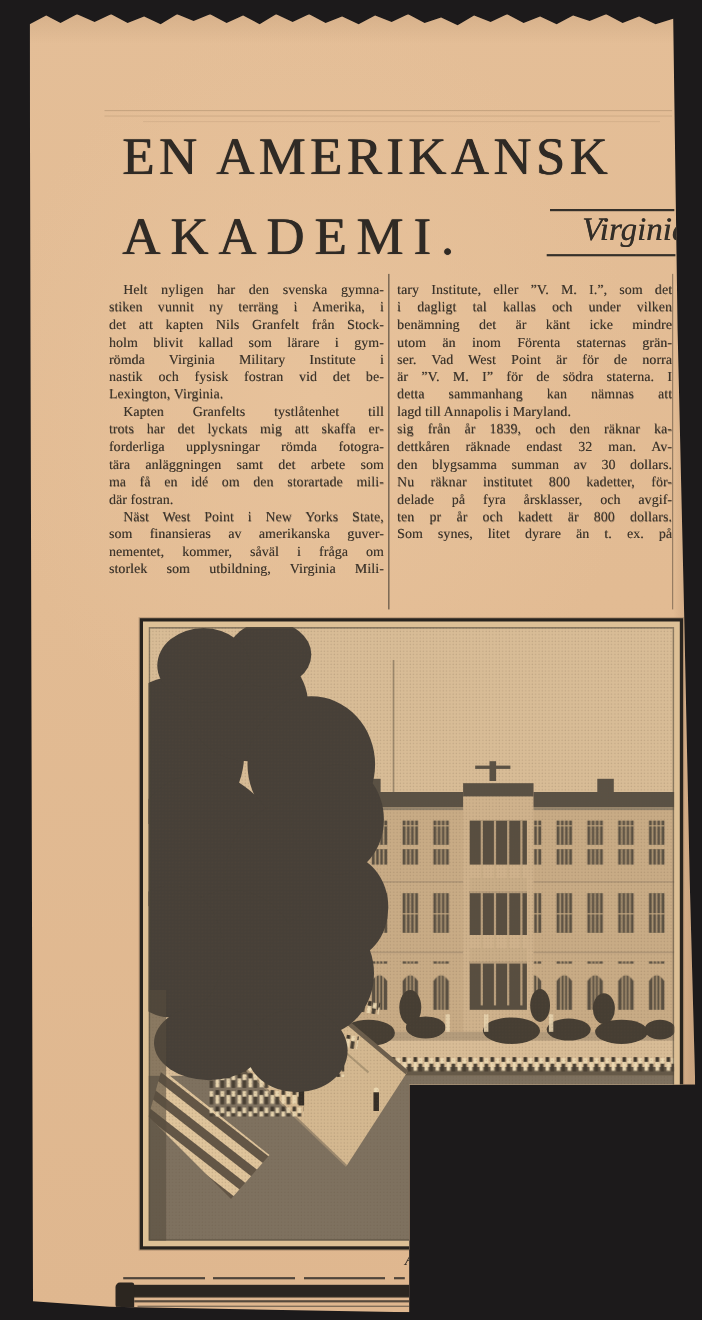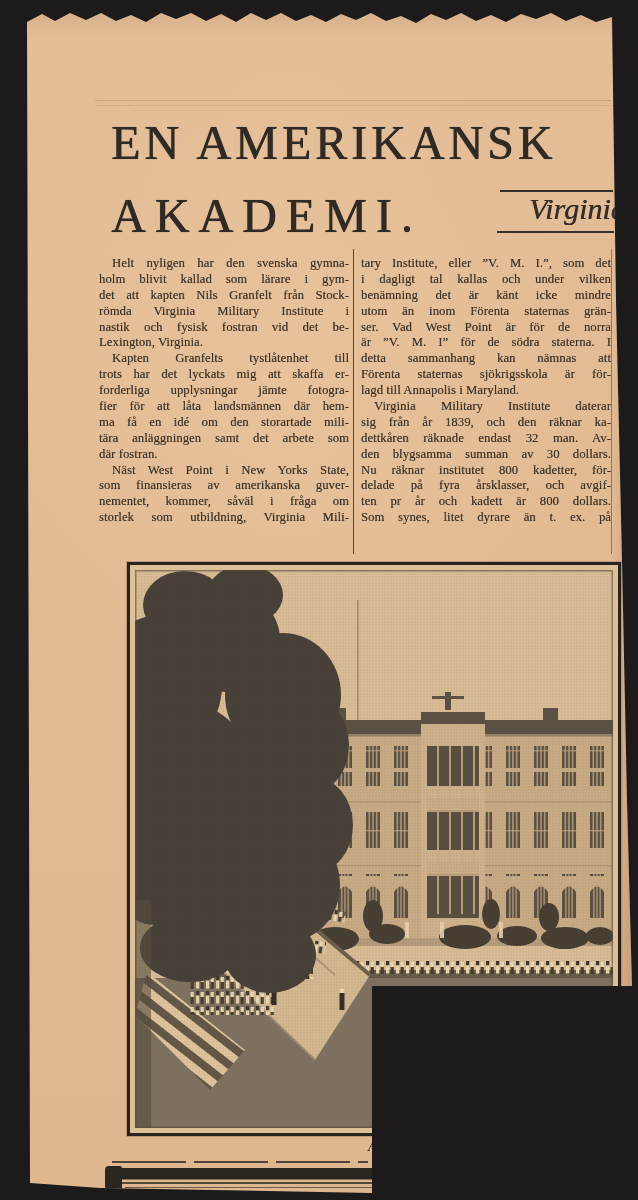--- a/index.html
+++ b/index.html
@@ -73,52 +73,50 @@
 
     <h1 class="hl hl1">EN AMERIKANSK</h1>
     <h1 class="hl hl2">AKADEMI.</h1>
 
     <div class="rule rk-top"></div>
     <div class="kicker">Virginia</div>
     <div class="rule rk-bot"></div>
 
     <div class="col col1">
       <div class="ln ind">Helt nyligen har den svenska gymna-</div>
+      <div class="ln">stiken vunnit ny terräng i Amerika, i</div>
+      <div class="ln">det att kapten Nils Granfelt från Stock-</div>
       <div class="ln">holm blivit kallad som lärare i gym-</div>
-      <div class="ln">det att kapten Nils Granfelt från Stock-</div>
       <div class="ln">römda Virginia Military Institute i</div>
       <div class="ln">nastik och fysisk fostran vid det be-</div>
       <div class="ln end">Lexington, Virginia.</div>
       <div class="ln ind">Kapten Granfelts tystlåtenhet till</div>
       <div class="ln">trots har det lyckats mig att skaffa er-</div>
-      <div class="ln">forderliga upplysningar jämte fotogra-</div>
-      <div class="ln">fier för att låta landsmännen där hem-</div>
+      <div class="ln">forderliga upplysningar römda fotogra-</div>
+      <div class="ln">tära anläggningen samt det arbete som</div>
       <div class="ln">ma få en idé om den storartade mili-</div>
-      <div class="ln">tära anläggningen samt det arbete som</div>
       <div class="ln end">där fostran.</div>
       <div class="ln ind">Näst West Point i New Yorks State,</div>
       <div class="ln">som finansieras av amerikanska guver-</div>
       <div class="ln">nementet, kommer, såväl i fråga om</div>
       <div class="ln">storlek som utbildning, Virginia Mili-</div>
     </div>
 
     <div class="divider div-mid"></div>
     <div class="divider div-right"></div>
 
     <div class="col col2">
       <div class="ln">tary Institute, eller ”V. M. I.”, som det</div>
       <div class="ln">i dagligt tal kallas och under vilken</div>
       <div class="ln">benämning  det är känt icke mindre</div>
       <div class="ln">utom än inom Förenta staternas grän-</div>
       <div class="ln">ser.  Vad West Point är för de norra</div>
       <div class="ln">är ”V. M. I” för de södra staterna.  I</div>
       <div class="ln">detta sammanhang kan nämnas att</div>
-      <div class="ln">Förenta staternas sjökrigsskola är för-</div>
       <div class="ln end">lagd till Annapolis i Maryland.</div>
-      <div class="ln ind">Virginia Military Institute daterar</div>
       <div class="ln">sig från år 1839, och den räknar ka-</div>
       <div class="ln">dettkåren räknade endast 32 man. Av-</div>
       <div class="ln">den blygsamma summan av 30 dollars.</div>
       <div class="ln">Nu räknar institutet 800 kadetter, för-</div>
       <div class="ln">delade på fyra årsklasser, och avgif-</div>
       <div class="ln">ten pr år och kadett är 800 dollars.</div>
       <div class="ln">Som synes, litet dyrare än t. ex. på</div>
     </div>
 
     <div class="photo">

